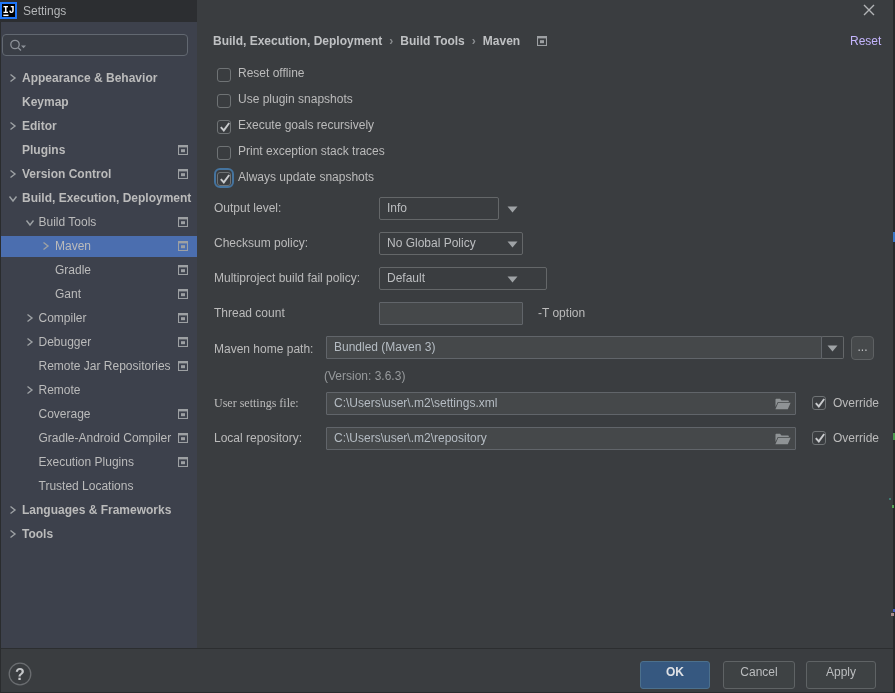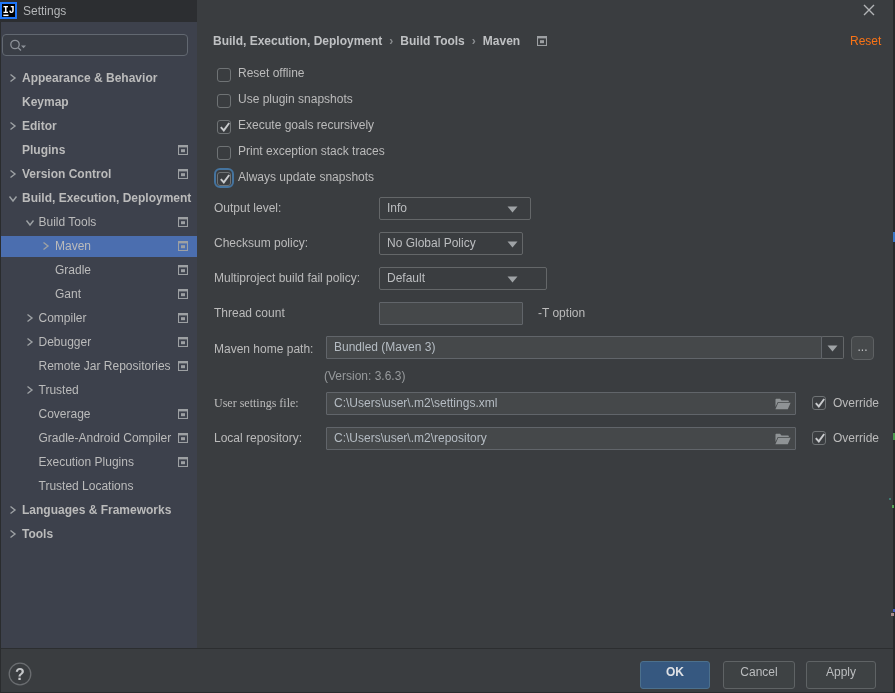--- a/index.html
+++ b/index.html
@@ -15,21 +15,21 @@
   #search { left:2px; top:34px; width:186px; height:22px; border:1px solid #626871; border-radius:4px; background:#3a3e46; }
   .row { position:absolute; left:0; width:197px; height:24px; line-height:24px; white-space:nowrap; }
   .row.sel { background:linear-gradient(#4b6eaf,#4b6eaf) no-repeat; background-size:197px 21px; background-position:0 2px; }
   .row .txt { position:absolute; top:0; }
   .row .chev { position:absolute; top:5px; }
   .row .mon { position:absolute; top:7px; left:178px; }
   .b { font-weight:bold; }
   
   #content { left:197px; top:0; width:698px; height:648px; background:#3a3d40; }
   .crumbsep { color:#8a8d90; font-weight:bold; padding:0 7px; }
-  .link { color:#f97316; }
+  .link { color:#c4b5fd; }
   .cb { position:absolute; width:14px; height:14px; border:1px solid #6f7375; border-radius:3px; background:transparent; }
   .combo { position:absolute; height:23px; border:1px solid #646769; border-radius:2px; line-height:21px; padding-left:7px; color:#bcbec0; }
   .field { position:absolute; height:23px; border:1px solid #61656a; border-radius:1px; background:#45484a; line-height:21px; padding-left:7px; color:#b5bcc3; }
   .arrow { position:absolute; }
   .lbl { position:absolute; white-space:nowrap; }
   
   #botline { left:0; top:648px; width:895px; height:1px; background:#2c2e30; }
   #botbar { left:0; top:649px; width:895px; height:44px; background:#3a3d40; }
   .btn { position:absolute; top:661px; height:28px; border-radius:3px; text-align:center; line-height:20px; }
   .btn.def { background:#365880; border:1px solid #4c708d; color:#dfe1e5; }
@@ -162,21 +162,21 @@
       <svg class="mon" width="10" height="10" viewBox="0 0 10 10">
         <rect x="0.5" y="0.5" width="9" height="9" stroke="#9da0a3" stroke-width="1.1" fill="none"></rect>
         <rect x="0" y="0" width="10" height="2.4" fill="#9da0a3"></rect>
         <rect x="3" y="4.2" width="4" height="3" fill="#9da0a3"></rect>
       </svg>
     </div>
     <div class="row " style="top:356px;">
       <svg class="chev" style="left:24.5px;top:7px;" width="9" height="10" viewBox="0 0 9 10">
         <path d="M2.5 1.5 L7 5 L2.5 8.5" stroke="#9da1a4" stroke-width="1.4" fill="none"></path>
       </svg>
-      <span class="txt " style="left:38.5px;">Trusted</span>
+      <span class="txt " style="left:38.5px;">Remote</span>
     </div>
     <div class="row " style="top:380px;">
       <span class="txt " style="left:38.5px;">Coverage</span>
       <svg class="mon" width="10" height="10" viewBox="0 0 10 10">
         <rect x="0.5" y="0.5" width="9" height="9" stroke="#9da0a3" stroke-width="1.1" fill="none"></rect>
         <rect x="0" y="0" width="10" height="2.4" fill="#9da0a3"></rect>
         <rect x="3" y="4.2" width="4" height="3" fill="#9da0a3"></rect>
       </svg>
     </div>
     <div class="row " style="top:404px;">
@@ -238,21 +238,21 @@
     <div class="cb" style="left:217px;top:171.5px;">
       <svg style="position:absolute;left:0px;top:-1px;" width="14" height="14" viewBox="0 0 14 14">
         <path d="M2.8 7.2 L5.8 10.4 L11.2 3 " stroke="#c9cbcd" stroke-width="1.9" fill="none"></path>
       </svg>
     </div>
     <div class="lbl" style="left:238px;top:170px;">Always update snapshots</div>
   </div>
 
 <div id="rows">
     <div class="lbl" style="left:214px;top:201px;">Output level:</div>
-    <div class="combo" style="left:379px;top:197px;width:152px;">Info<svg class="arrow" style="left:127px;top:8px;" width="11" height="7" viewBox="0 0 11 7">
+    <div class="combo" style="left:379px;top:197px;width:120px;">Info<svg class="arrow" style="left:127px;top:8px;" width="11" height="7" viewBox="0 0 11 7">
         <path d="M0.5 0.5 L10.5 0.5 L5.5 6.5 Z" fill="#9fa3a6"></path>
       </svg></div>
     <div class="lbl" style="left:214px;top:236px;">Checksum policy:</div>
     <div class="combo" style="left:379px;top:232px;width:144px;">No Global Policy<svg class="arrow" style="left:127px;top:8px;" width="11" height="7" viewBox="0 0 11 7">
         <path d="M0.5 0.5 L10.5 0.5 L5.5 6.5 Z" fill="#9fa3a6"></path>
       </svg></div>
     <div class="lbl" style="left:214px;top:271px;">Multiproject build fail policy:</div>
     <div class="combo" style="left:379px;top:267px;width:168px;">Default<svg class="arrow" style="left:127px;top:8px;" width="11" height="7" viewBox="0 0 11 7">
         <path d="M0.5 0.5 L10.5 0.5 L5.5 6.5 Z" fill="#9fa3a6"></path>
       </svg></div>

